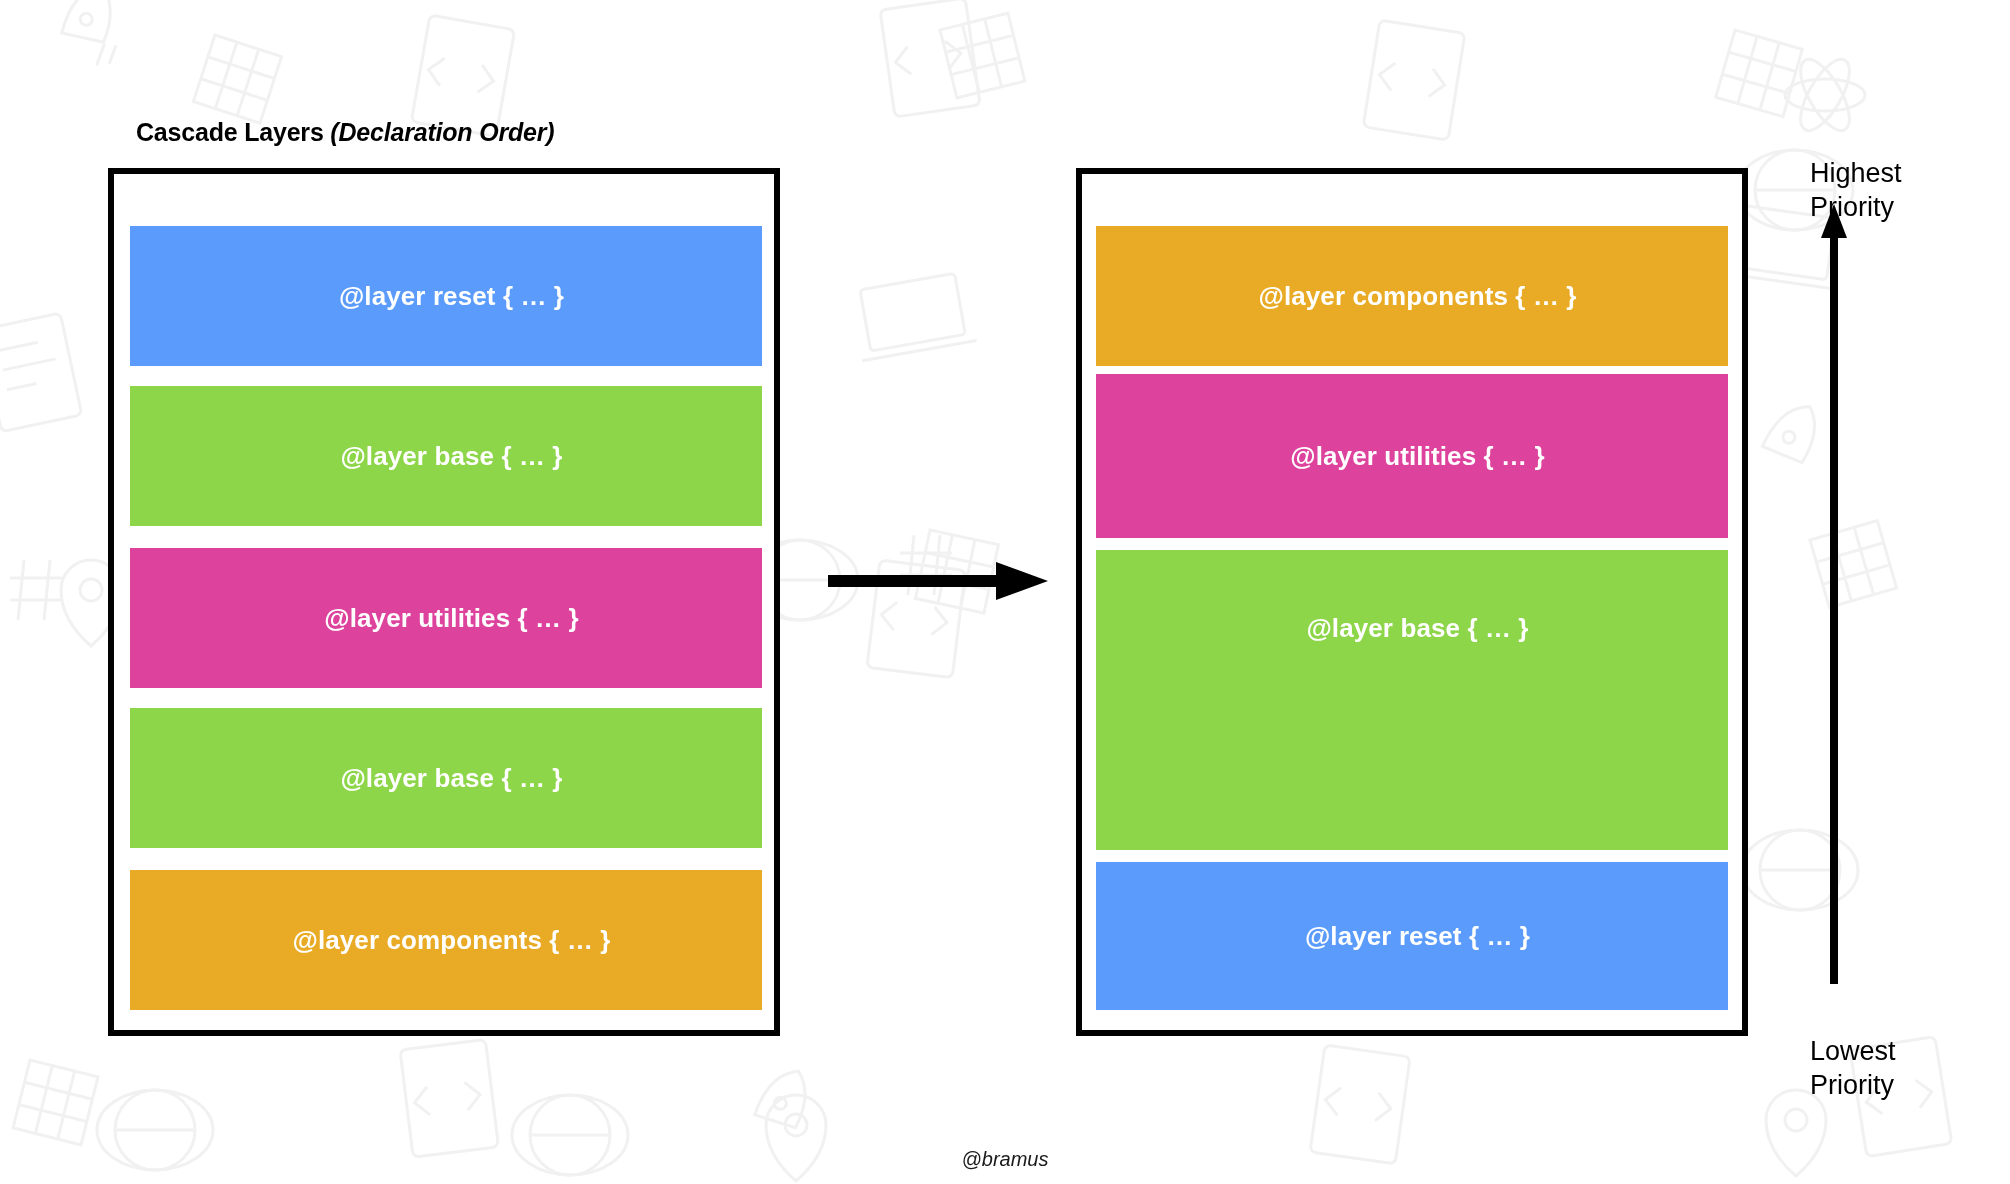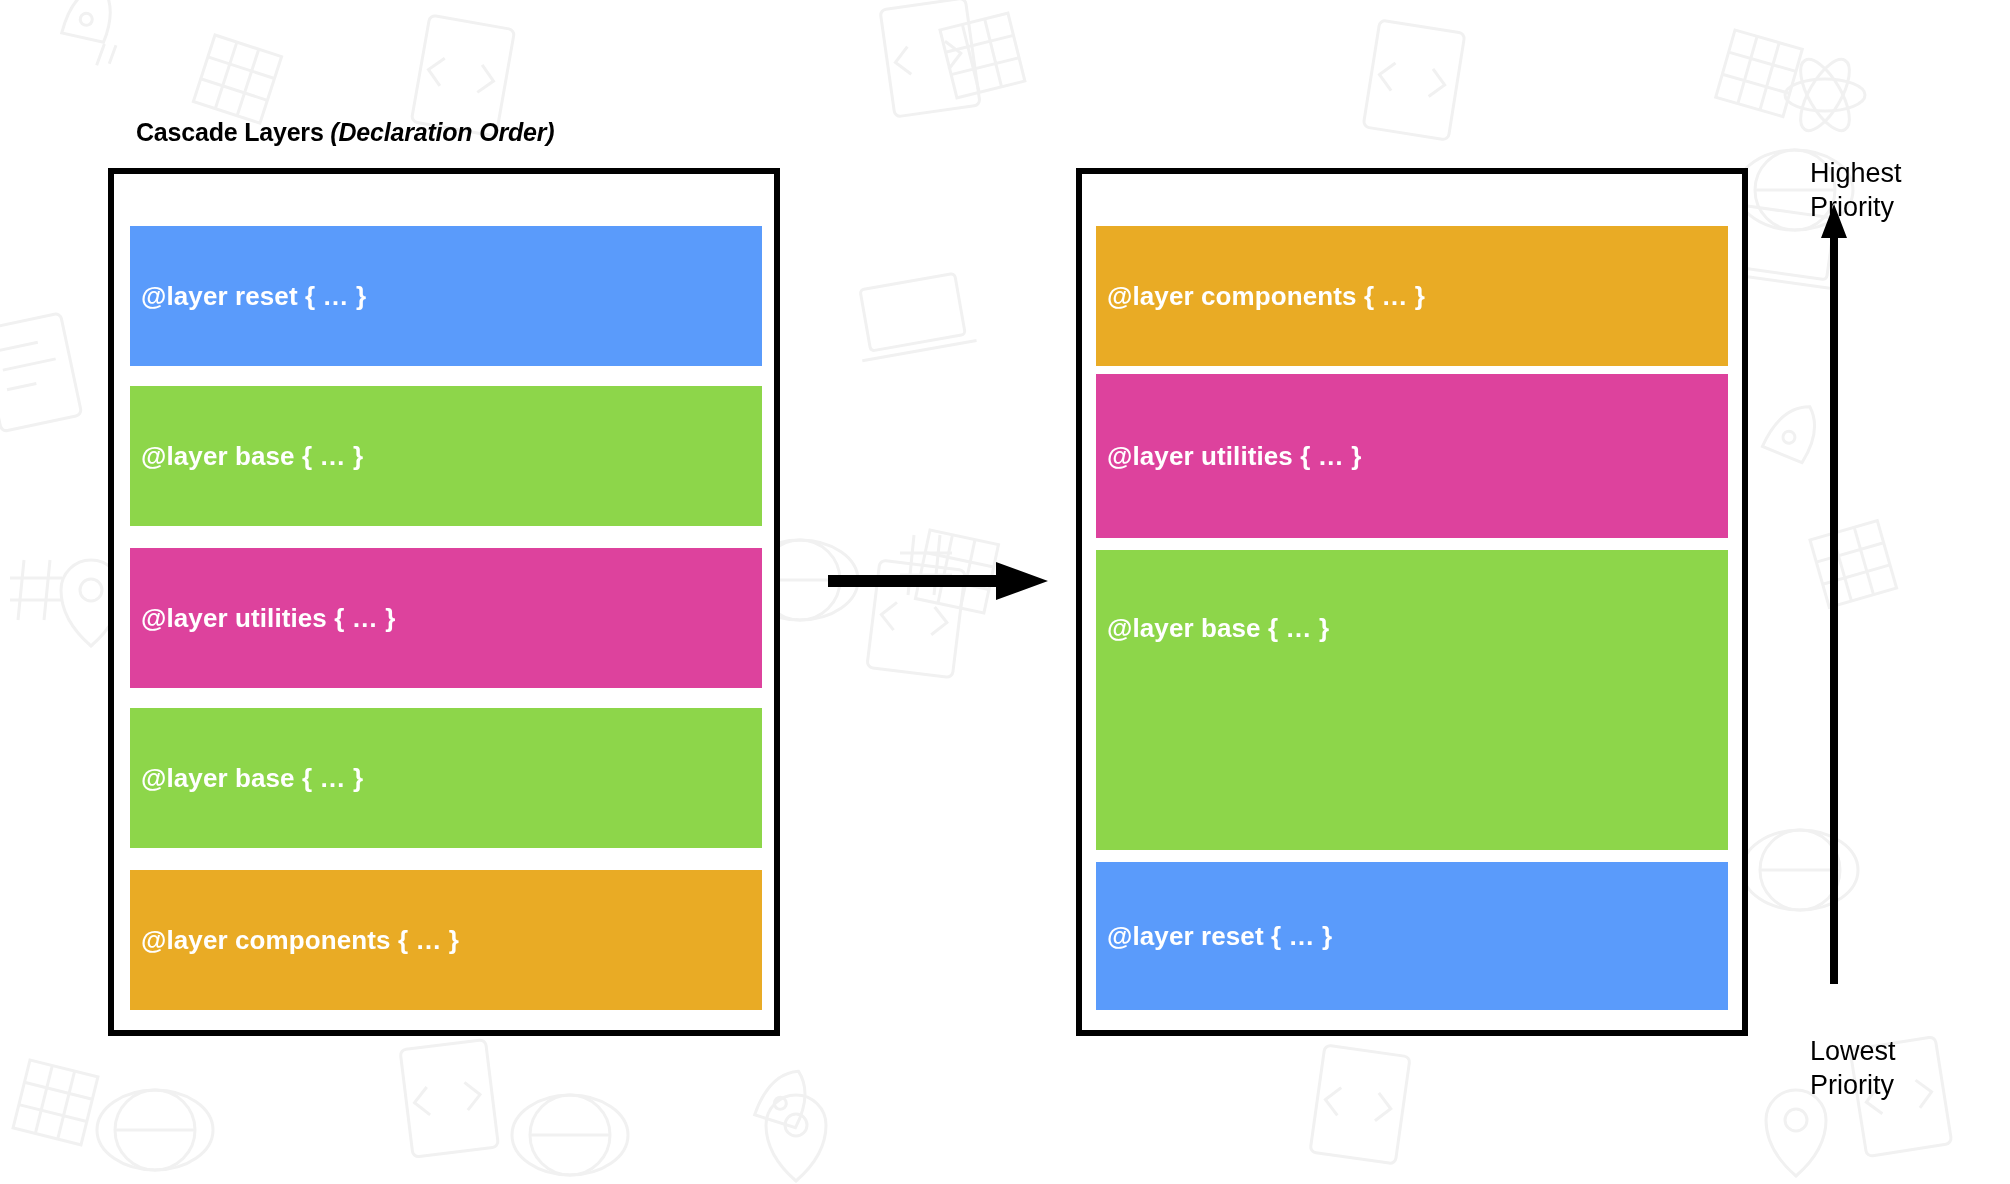--- a/index.html
+++ b/index.html
@@ -49,20 +49,21 @@
     border: 6px solid #000000;
     background: #ffffff;
     z-index: 2;
   }
 
   
   .layer-block {
     position: absolute;
     box-sizing: border-box;
     display: flex;
+    justify-content: center;
     z-index: 3;
     padding-left: 11px;
   }
   .layer-block .layer-label {
     font-size: 26px;
     font-weight: 700;
     color: #ffffff;
     letter-spacing: 0.1px;
     white-space: nowrap;
   }
@@ -326,14 +327,15 @@
 Priority</div>
 
     <svg id="axis-arrow" viewBox="0 0 40 780">
       <path d="M20 0 l13 34 h-9 v746 h-8 v-746 h-9 z" fill="#000000"></path>
     </svg>
 
     <div class="axis-label" id="axis-label-low">Lowest
 Priority</div>
   </div>
 
+  <div id="credit">@bramus</div>
 
 </div>
 
 </body></html>

